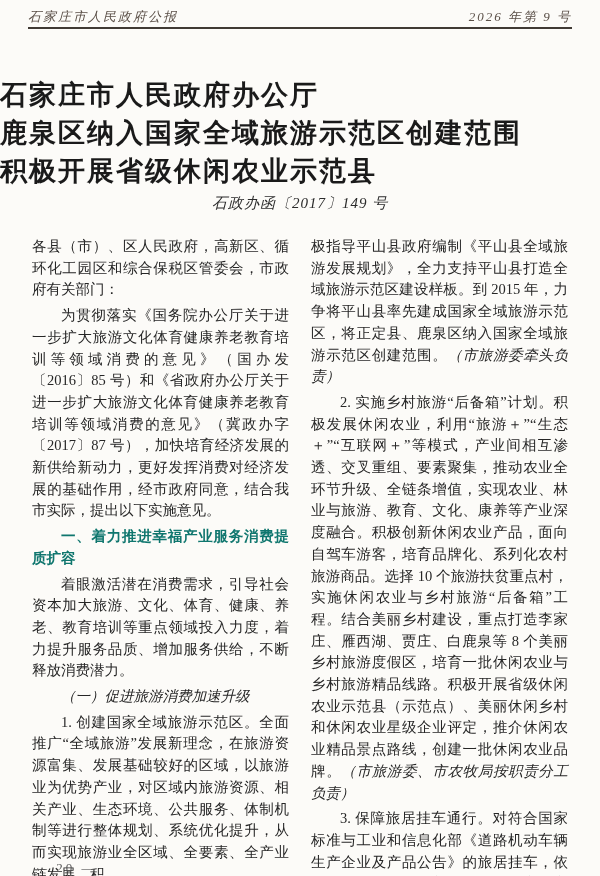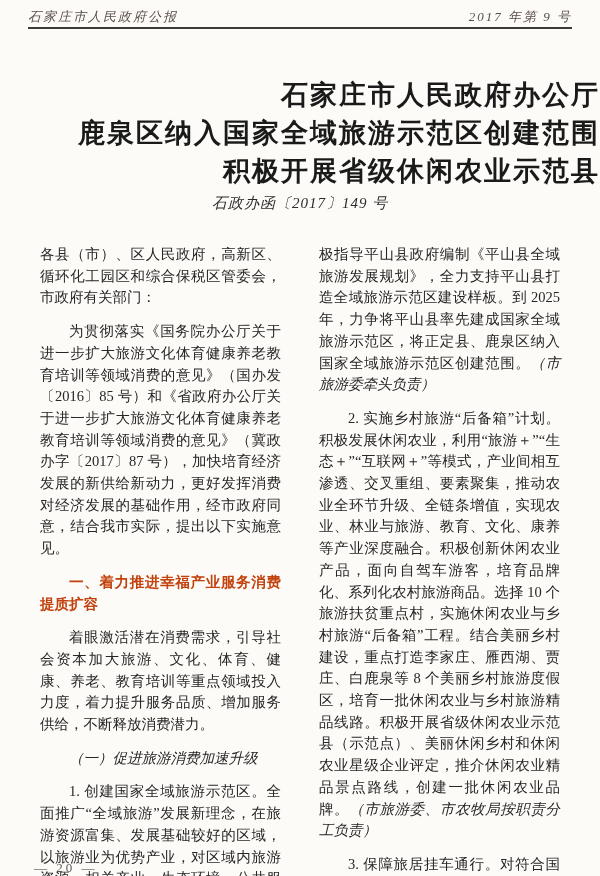--- a/index.html
+++ b/index.html
@@ -29,21 +29,21 @@
   .header-rule {
     position: absolute;
     top: 27px; left: 28px; right: 28px;
     height: 2px;
     background: #403a34;
   }
   
   .doc-title {
     position: absolute;
     top: 76px; left: 0; right: 0;
-    text-align: right;
+    text-align: left;
     font-weight: bold;
     font-size: 27px;
     line-height: 38px;
     letter-spacing: 2px;
     color: #1a1a1a;
   }
   .doc-number {
     position: absolute;
     top: 194px; left: 0; right: 0;
     text-align: center;
@@ -59,26 +59,26 @@
     display: flex;
     gap: 14px;
   }
   .col {
     width: 265px;
     font-size: 14.5px;
     line-height: 21.7px;
     text-align: justify;
     color: #262626;
   }
-  .col p { margin: 12px; }
+  .col p { margin: 4px; }
   .col p.indent { text-indent: 2em; }
   .col p.heading {
     font-family: "Liberation Sans", "DejaVu Sans", sans-serif;
     font-weight: bold;
-    color: #c2410c;
+    color: #0f766e;
   }
   .seg-normal { font-style: normal; }
   .seg-kaiti { font-style: italic; }
   .seg-bold {
     font-family: "Liberation Sans", "DejaVu Sans", sans-serif;
     font-weight: bold;
   }
   
   .page-footer {
     position: absolute;
@@ -89,21 +89,21 @@
     text-align: center;
   }
 </style>
 </head>
 <body>
 
 <div class="page">
 
   <div class="running-header">
     <span>石家庄市人民政府公报</span>
-    <span>2017 年第 9 号</span>
+    <span>2026 年第 9 号</span>
   </div>
   <div class="header-rule"></div>
 
   <div class="doc-title">
     <div>石家庄市人民政府办公厅</div>
     <div>鹿泉区纳入国家全域旅游示范区创建范围</div>
     <div>积极开展省级休闲农业示范县</div>
   </div>
 
   <div class="doc-number">石政办函〔2017〕149 号</div>
@@ -111,21 +111,21 @@
   <div class="body-columns">
     <div class="col" id="col-left">
         <p class=""><span class="seg-normal">各县（市）、区人民政府，高新区、循环化工园区和综合保税区管委会，市政府有关部门：</span></p>
         <p class="indent "><span class="seg-normal">为贯彻落实《国务院办公厅关于进一步扩大旅游文化体育健康养老教育培训等领域消费的意见》（国办发〔2016〕85 号）和《省政府办公厅关于进一步扩大旅游文化体育健康养老教育培训等领域消费的意见》（冀政办字〔2017〕87 号），加快培育经济发展的新供给新动力，更好发挥消费对经济发展的基础作用，经市政府同意，结合我市实际，提出以下实施意见。</span></p>
         <p class="indent heading"><span class="seg-bold">一、着力推进幸福产业服务消费提质扩容</span></p>
         <p class="indent "><span class="seg-normal">着眼激活潜在消费需求，引导社会资本加大旅游、文化、体育、健康、养老、教育培训等重点领域投入力度，着力提升服务品质、增加服务供给，不断释放消费潜力。</span></p>
         <p class="indent "><span class="seg-kaiti">（一）促进旅游消费加速升级</span></p>
         <p class="indent "><span class="seg-normal">1. 创建国家全域旅游示范区。全面推广“全域旅游”发展新理念，在旅游资源富集、发展基础较好的区域，以旅游业为优势产业，对区域内旅游资源、相关产业、生态环境、公共服务、体制机制等进行整体规划、系统优化提升，从而实现旅游业全区域、全要素、全产业链发展。积</span></p>
       </div>
     <div class="col" id="col-right">
-        <p class=""><span class="seg-normal">极指导平山县政府编制《平山县全域旅游发展规划》，全力支持平山县打造全域旅游示范区建设样板。到 2025 年，力争将平山县率先建成国家全域旅游示范区，将正定县、鹿泉区纳入国家全域旅游示范区创建范围。</span><span class="seg-kaiti">（市旅游委牵头负责）</span></p>
+        <p class=""><span class="seg-normal">极指导平山县政府编制《平山县全域旅游发展规划》，全力支持平山县打造全域旅游示范区建设样板。到 2015 年，力争将平山县率先建成国家全域旅游示范区，将正定县、鹿泉区纳入国家全域旅游示范区创建范围。</span><span class="seg-kaiti">（市旅游委牵头负责）</span></p>
         <p class="indent "><span class="seg-normal">2. 实施乡村旅游“后备箱”计划。积极发展休闲农业，利用“旅游＋”“生态＋”“互联网＋”等模式，产业间相互渗透、交叉重组、要素聚集，推动农业全环节升级、全链条增值，实现农业、林业与旅游、教育、文化、康养等产业深度融合。积极创新休闲农业产品，面向自驾车游客，培育品牌化、系列化农村旅游商品。选择 10 个旅游扶贫重点村，实施休闲农业与乡村旅游“后备箱”工程。结合美丽乡村建设，重点打造李家庄、雁西湖、贾庄、白鹿泉等 8 个美丽乡村旅游度假区，培育一批休闲农业与乡村旅游精品线路。积极开展省级休闲农业示范县（示范点）、美丽休闲乡村和休闲农业星级企业评定，推介休闲农业精品景点路线，创建一批休闲农业品牌。</span><span class="seg-kaiti">（市旅游委、市农牧局按职责分工负责）</span></p>
         <p class="indent "><span class="seg-normal">3. 保障旅居挂车通行。对符合国家标准与工业和信息化部《道路机动车辆生产企业及产品公告》的旅居挂车，依法办理登记业务，并允许小型载客汽车牵引的</span></p>
       </div>
   </div>
 
   <div class="page-footer">— 20 —</div>
 
 </div>
 
 </body></html>

